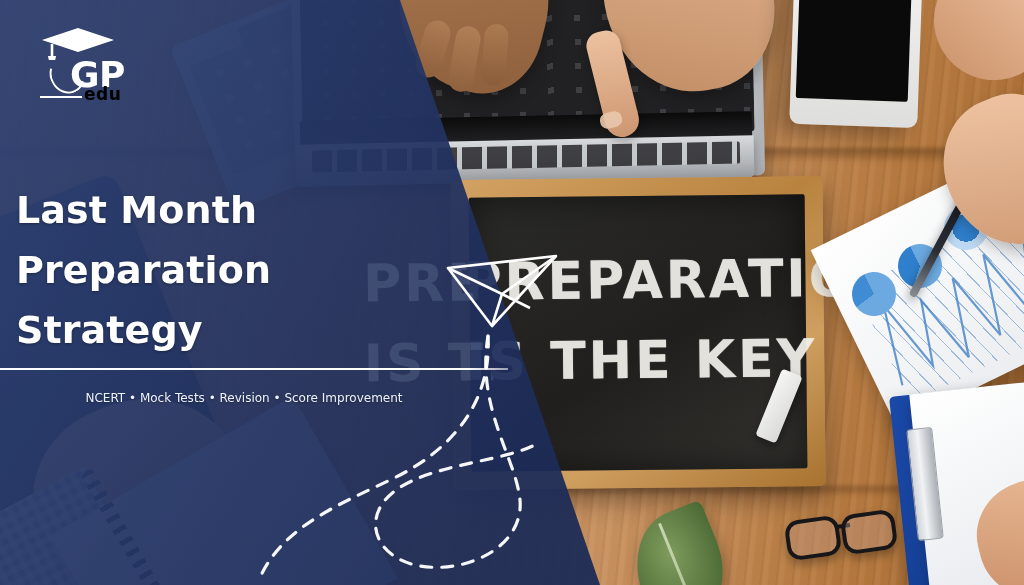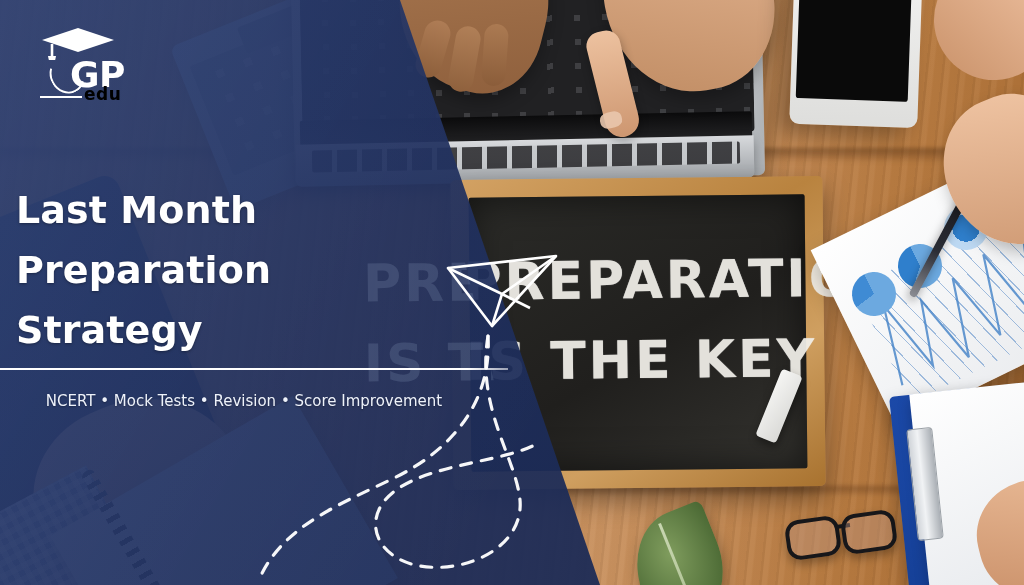--- a/index.html
+++ b/index.html
@@ -381,21 +381,21 @@
 
   .divider {
     position:absolute; left:0; top:368px; width:508px; height:2px;
     background:linear-gradient(90deg,#ffffff 0%,#ffffff 92%, rgba(255,255,255,0.55) 100%);
   }
 
   .subline {
     position:absolute; left:0; top:388px; width:488px;
     color:#eef2fa;
     font-family:"DejaVu Sans", sans-serif;
-    font-size:15px; font-weight:400; line-height:1.78;
+    font-size:12px; font-weight:400; line-height:1.78;
     text-align:center;
     text-shadow:0 1px 2px rgba(0,0,0,0.3);
   }
 
   
   .plane { position:absolute; left:444px; top:250px; }
   
   .flight { position:absolute; left:240px; top:330px; }
 </style>
 </head>

